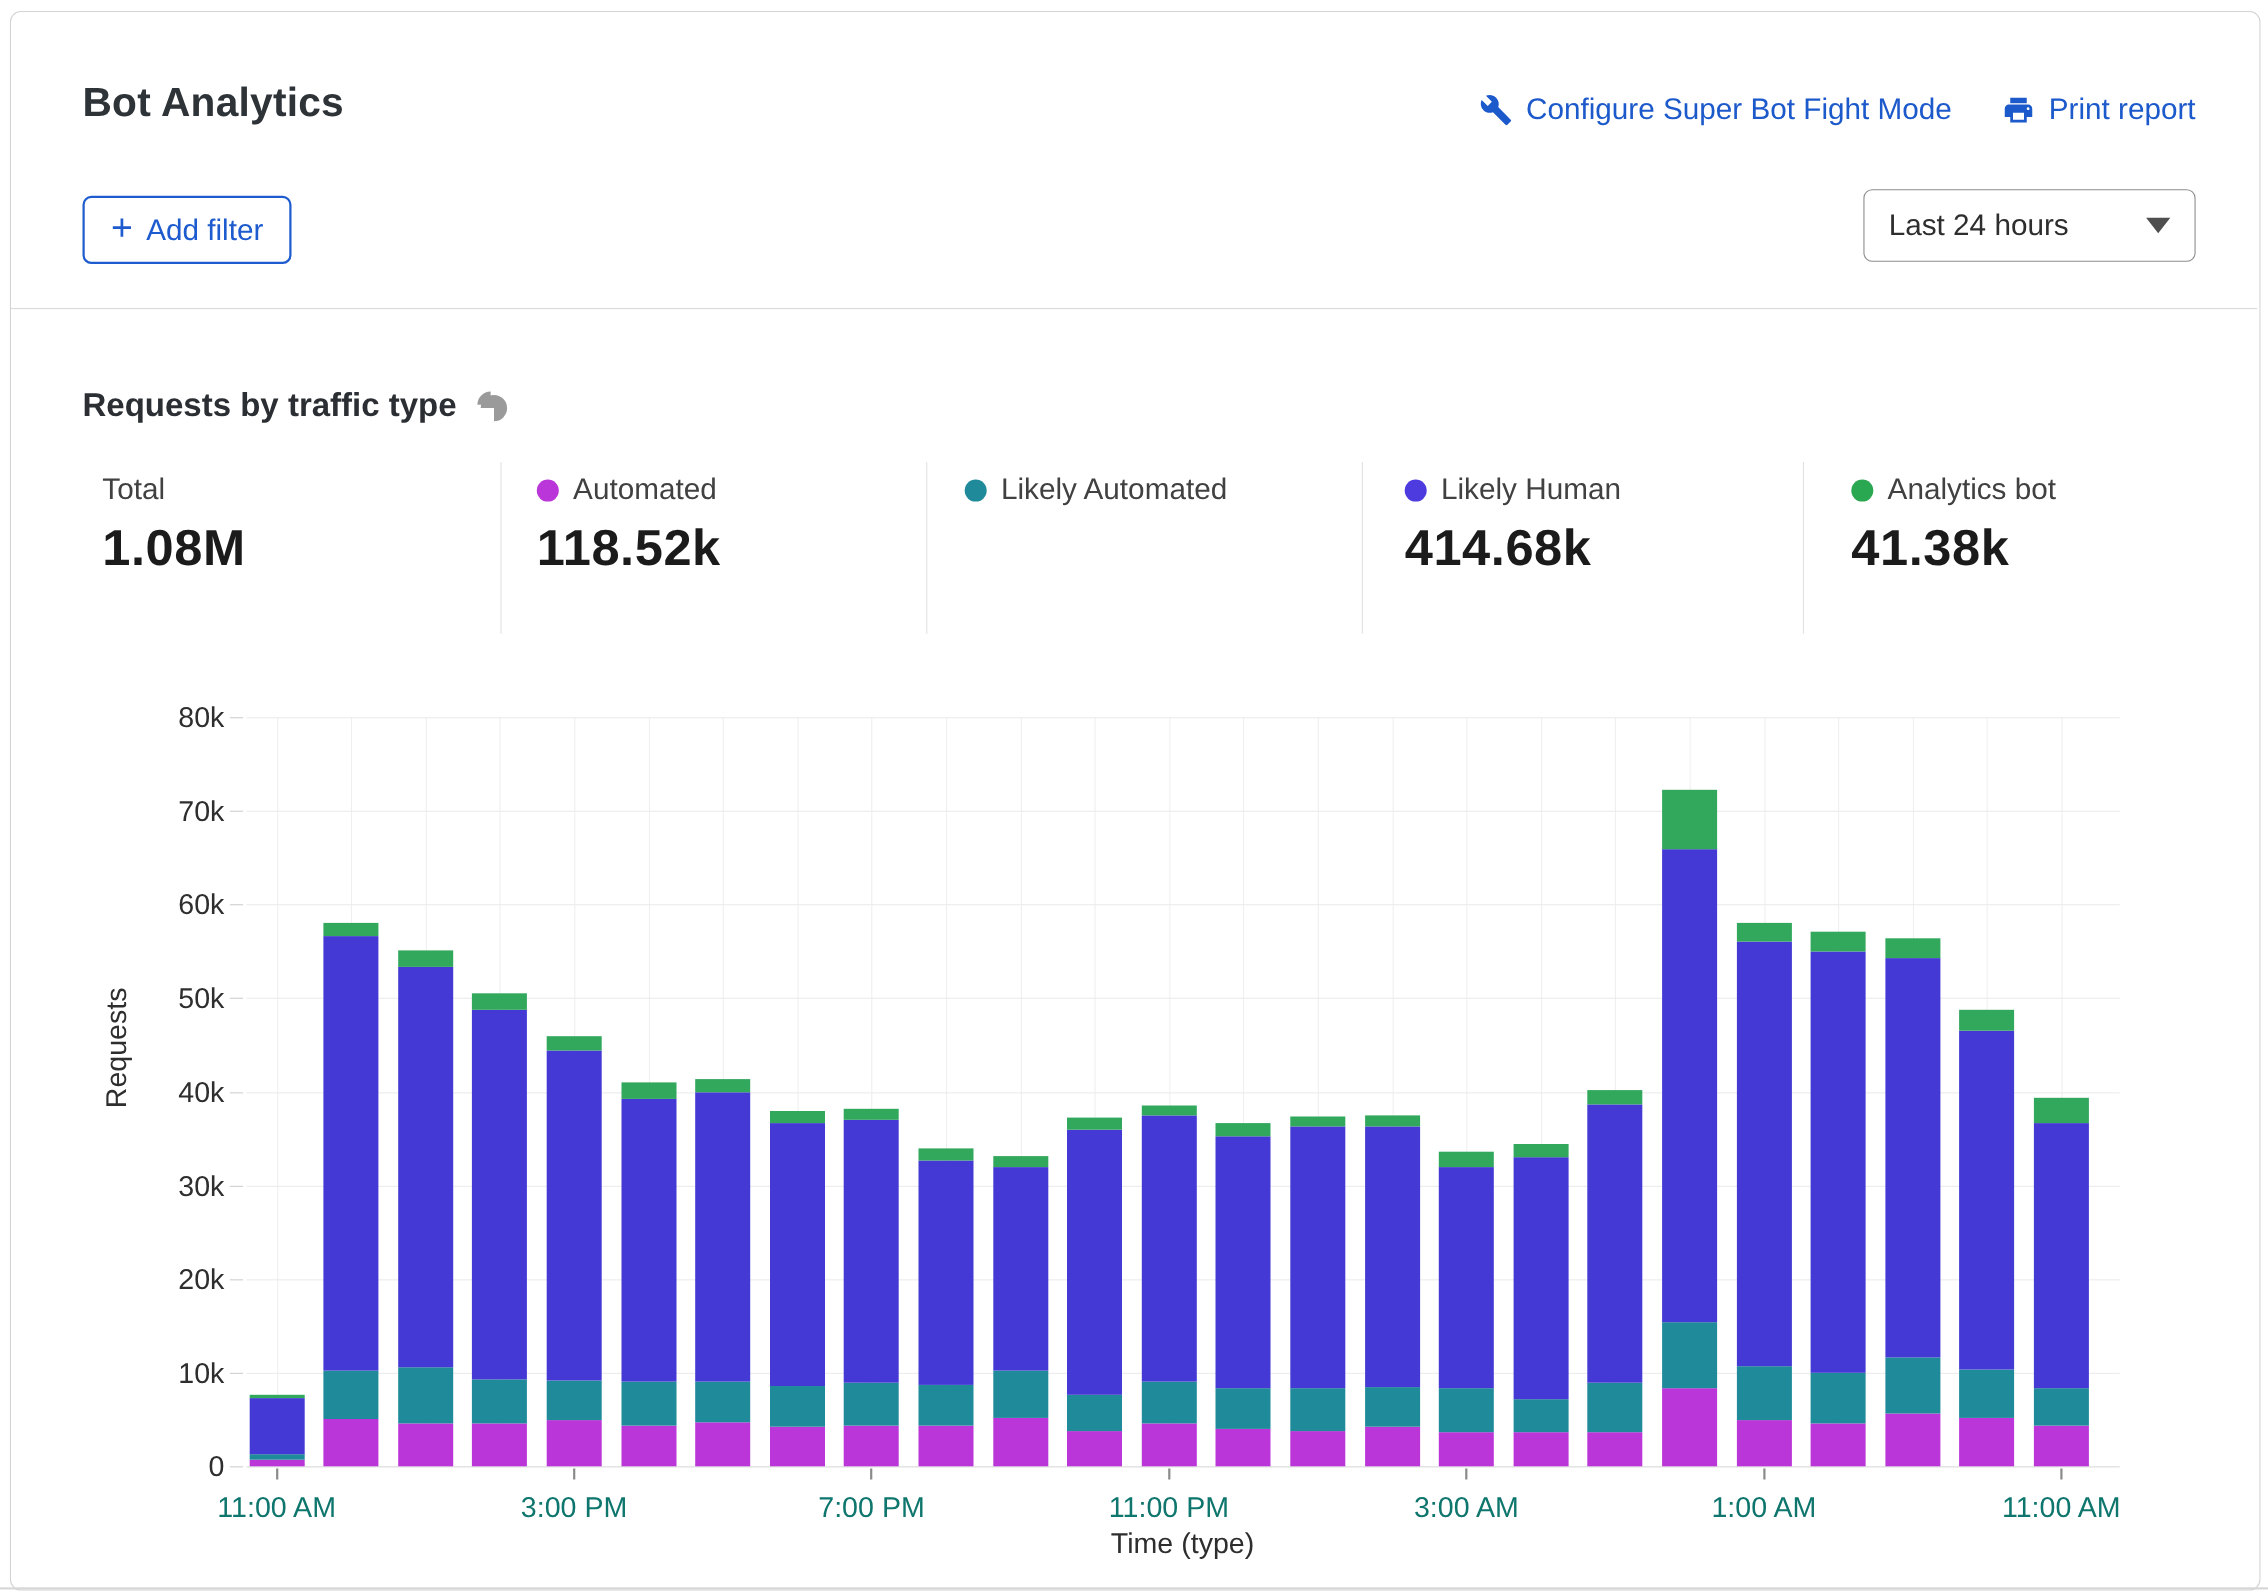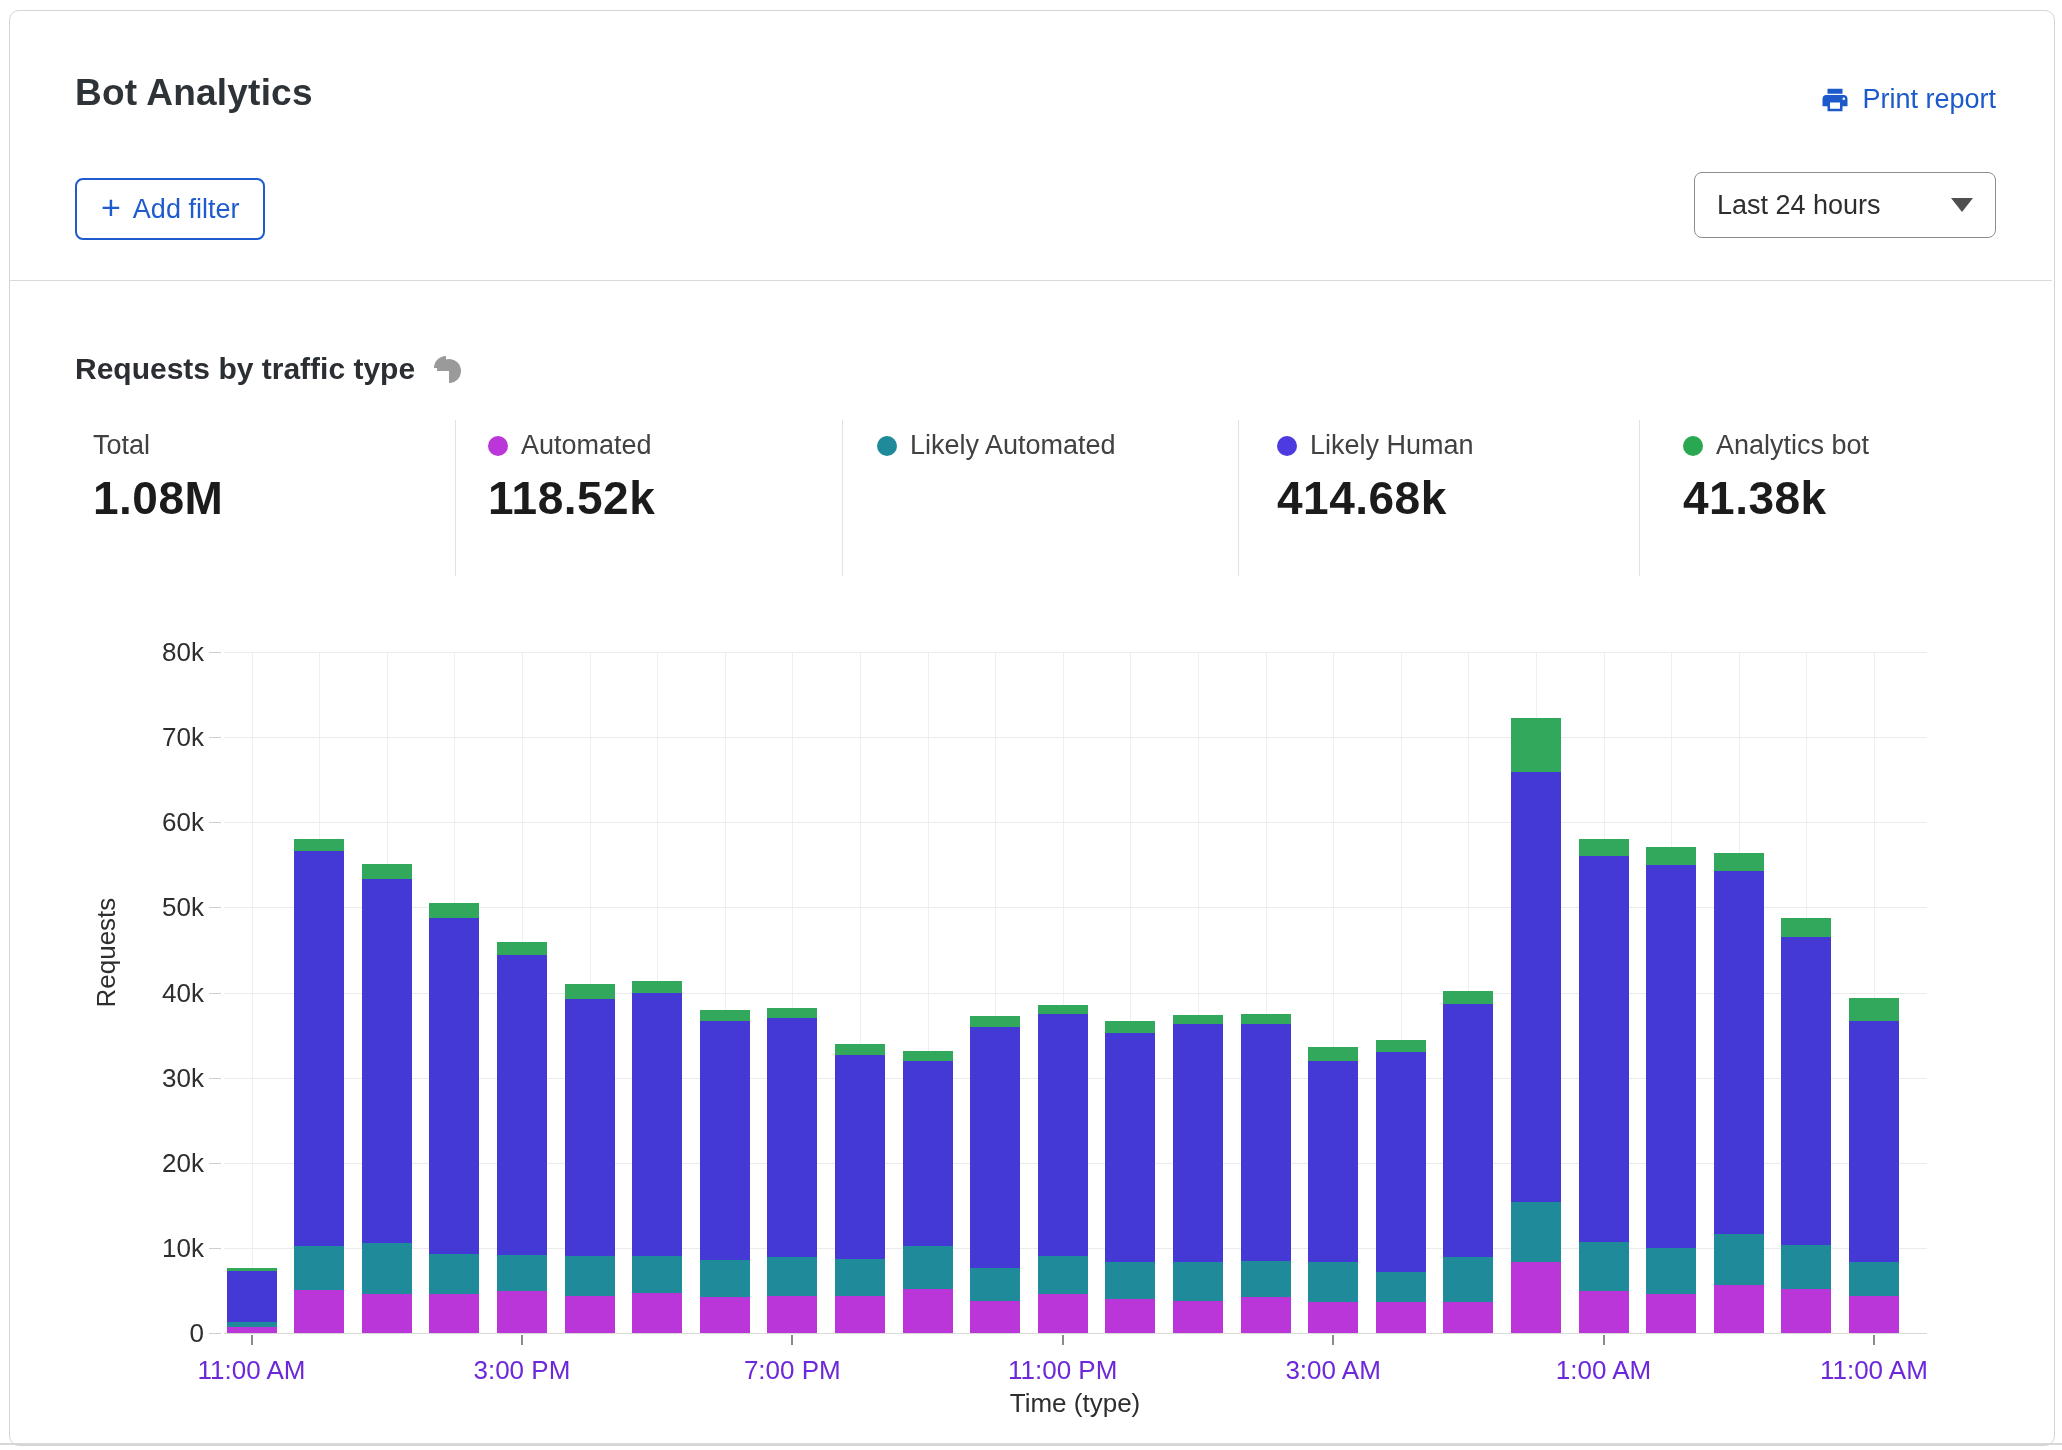--- a/index.html
+++ b/index.html
@@ -30,34 +30,42 @@
   .stat-value{margin-top:10px;font-size:46px;font-weight:700;color:#1b1b1b;letter-spacing:.5px;}
   .stat-divider{position:absolute;top:420px;height:156px;width:1px;background:#e2e2e2;}
   
   #plot{position:absolute;left:224px;top:652px;width:1703px;height:681px;}
   .hgrid{position:absolute;left:0;width:100%;height:1px;background:#ebebeb;}
   .hgrid.zero{background:#d9d9d9;}
   .vgrid{position:absolute;top:0;width:1px;height:100%;background:#efefef;}
   .bar-seg{position:absolute;}
   .ytick-label{position:absolute;width:100px;text-align:right;font-size:26px;color:#2e2e2e;}
   .ytick-dash{position:absolute;width:12px;height:1px;background:#cfcfcf;}
-  .xtick-label{position:absolute;font-size:26px;color:#6d28d9;white-space:nowrap;transform:translateX(-50%);}
+  .xtick-label{position:absolute;font-size:26px;color:#0f766e;white-space:nowrap;transform:translateX(-50%);}
   .xtick-mark{position:absolute;width:2px;height:10px;background:#8a8a8a;transform:translateX(-50%);}
   .y-axis-title{position:absolute;left:66px;top:952px;width:80px;font-size:26px;color:#2e2e2e;transform:rotate(-90deg);}
   .x-axis-title{position:absolute;left:1075px;top:1388px;transform:translateX(-50%);font-size:26px;color:#2e2e2e;}
   .bottom-edge{position:absolute;left:0;top:1443px;width:2062px;height:2px;background:#d7d7d7;}
 </style>
 </head>
 <body>
 
 <div class="card"></div>
 
 <div class="page-title">Bot Analytics</div>
 
 <div class="header-links">
+  <div class="hlink">
+    <span>
+      <svg width="30" height="30" viewBox="0 0 24 24" fill="#1c59cb">
+          <path d="M22.7 19l-9.1-9.1c.9-2.3.4-5-1.5-6.9-2-2-5-2.4-7.4-1.3L9 6 6 9 1.6 4.7C.4 7.1.9 10.1 2.9 12.1c1.9 1.9 4.6 2.4 6.9 1.5l9.1 9.1c.4.4 1 .4 1.4 0l2.3-2.3c.5-.4.5-1.1.1-1.4z"></path>
+        </svg>
+    </span>
+    <span>Configure Super Bot Fight Mode</span>
+  </div>
   <div class="hlink">
     <span>
       <svg width="30" height="30" viewBox="0 0 24 24" fill="#1c59cb">
           <path d="M19 8H5c-1.66 0-3 1.34-3 3v6h4v4h12v-4h4v-6c0-1.66-1.34-3-3-3zm-3 11H8v-5h8v5zm3-7c-.55 0-1-.45-1-1s.45-1 1-1 1 .45 1 1-.45 1-1 1zm-1-9H6v4h12V3z"></path>
         </svg>
     </span>
     <span>Print report</span>
   </div>
 </div>
 

